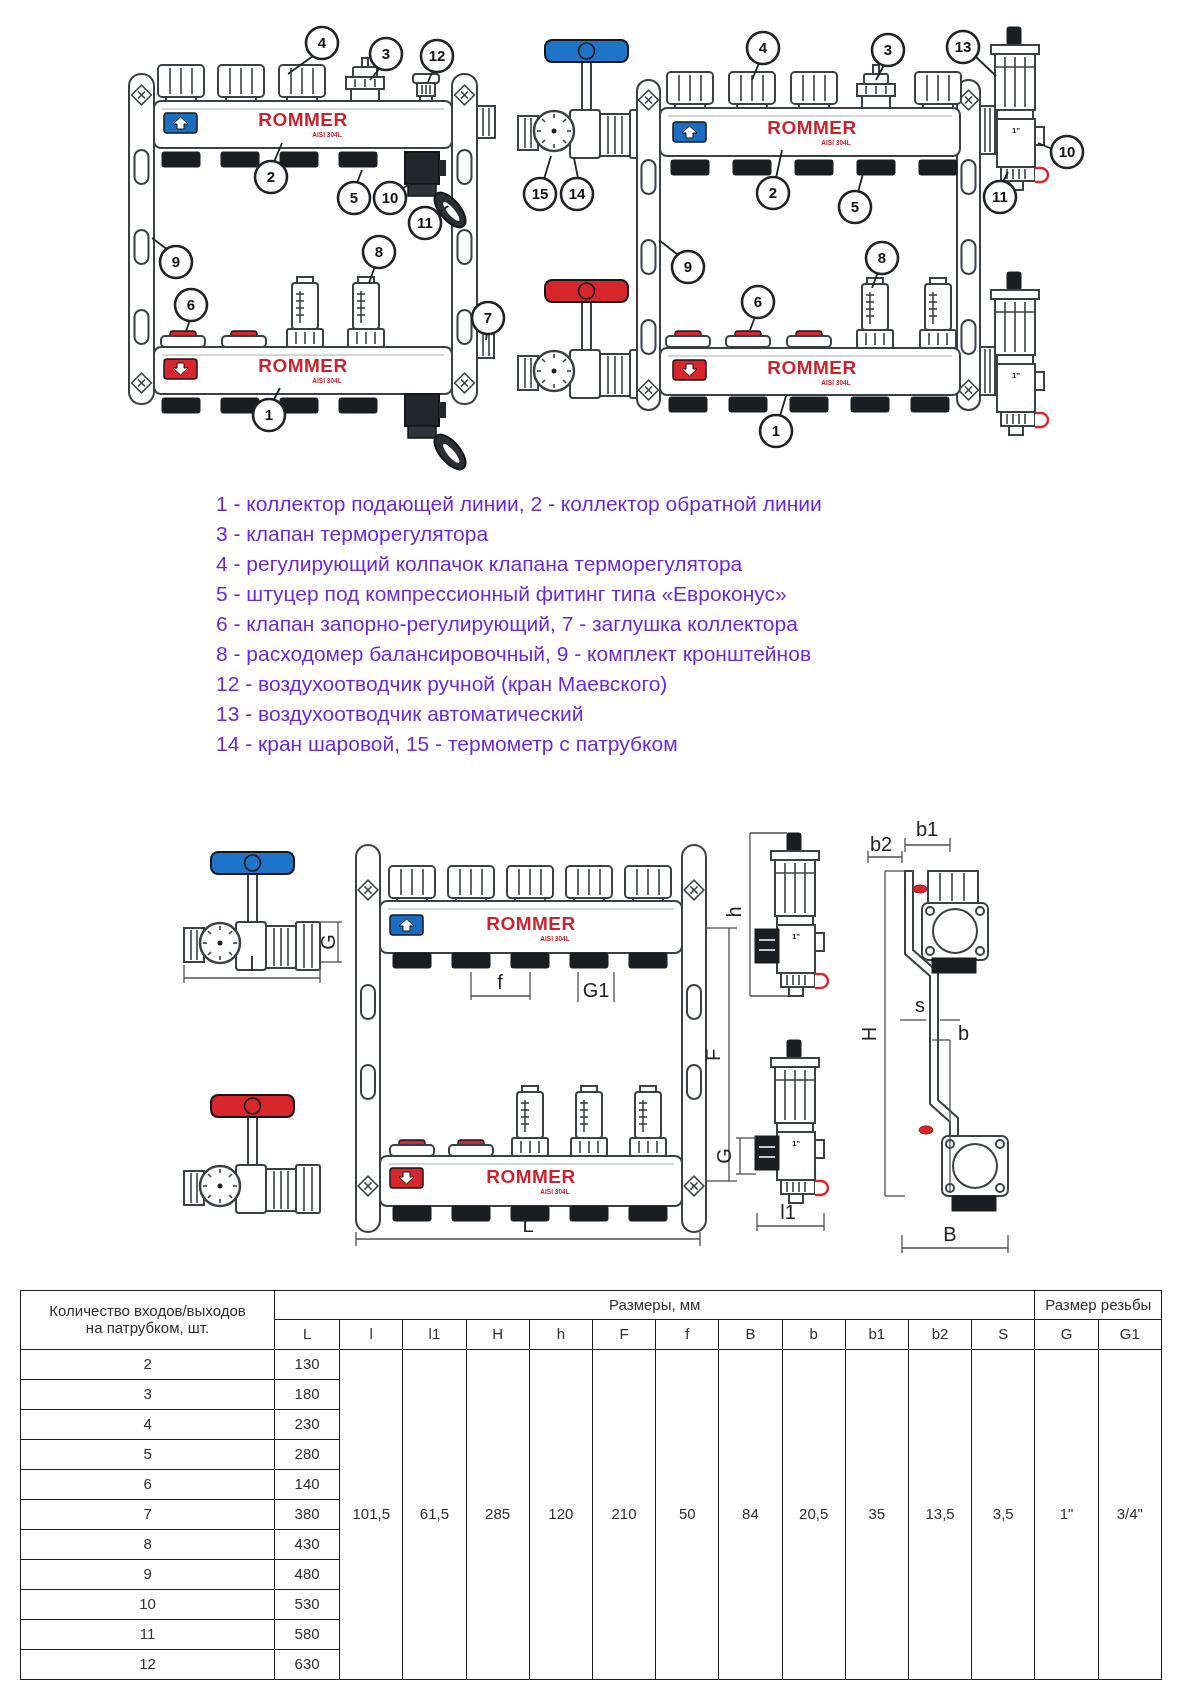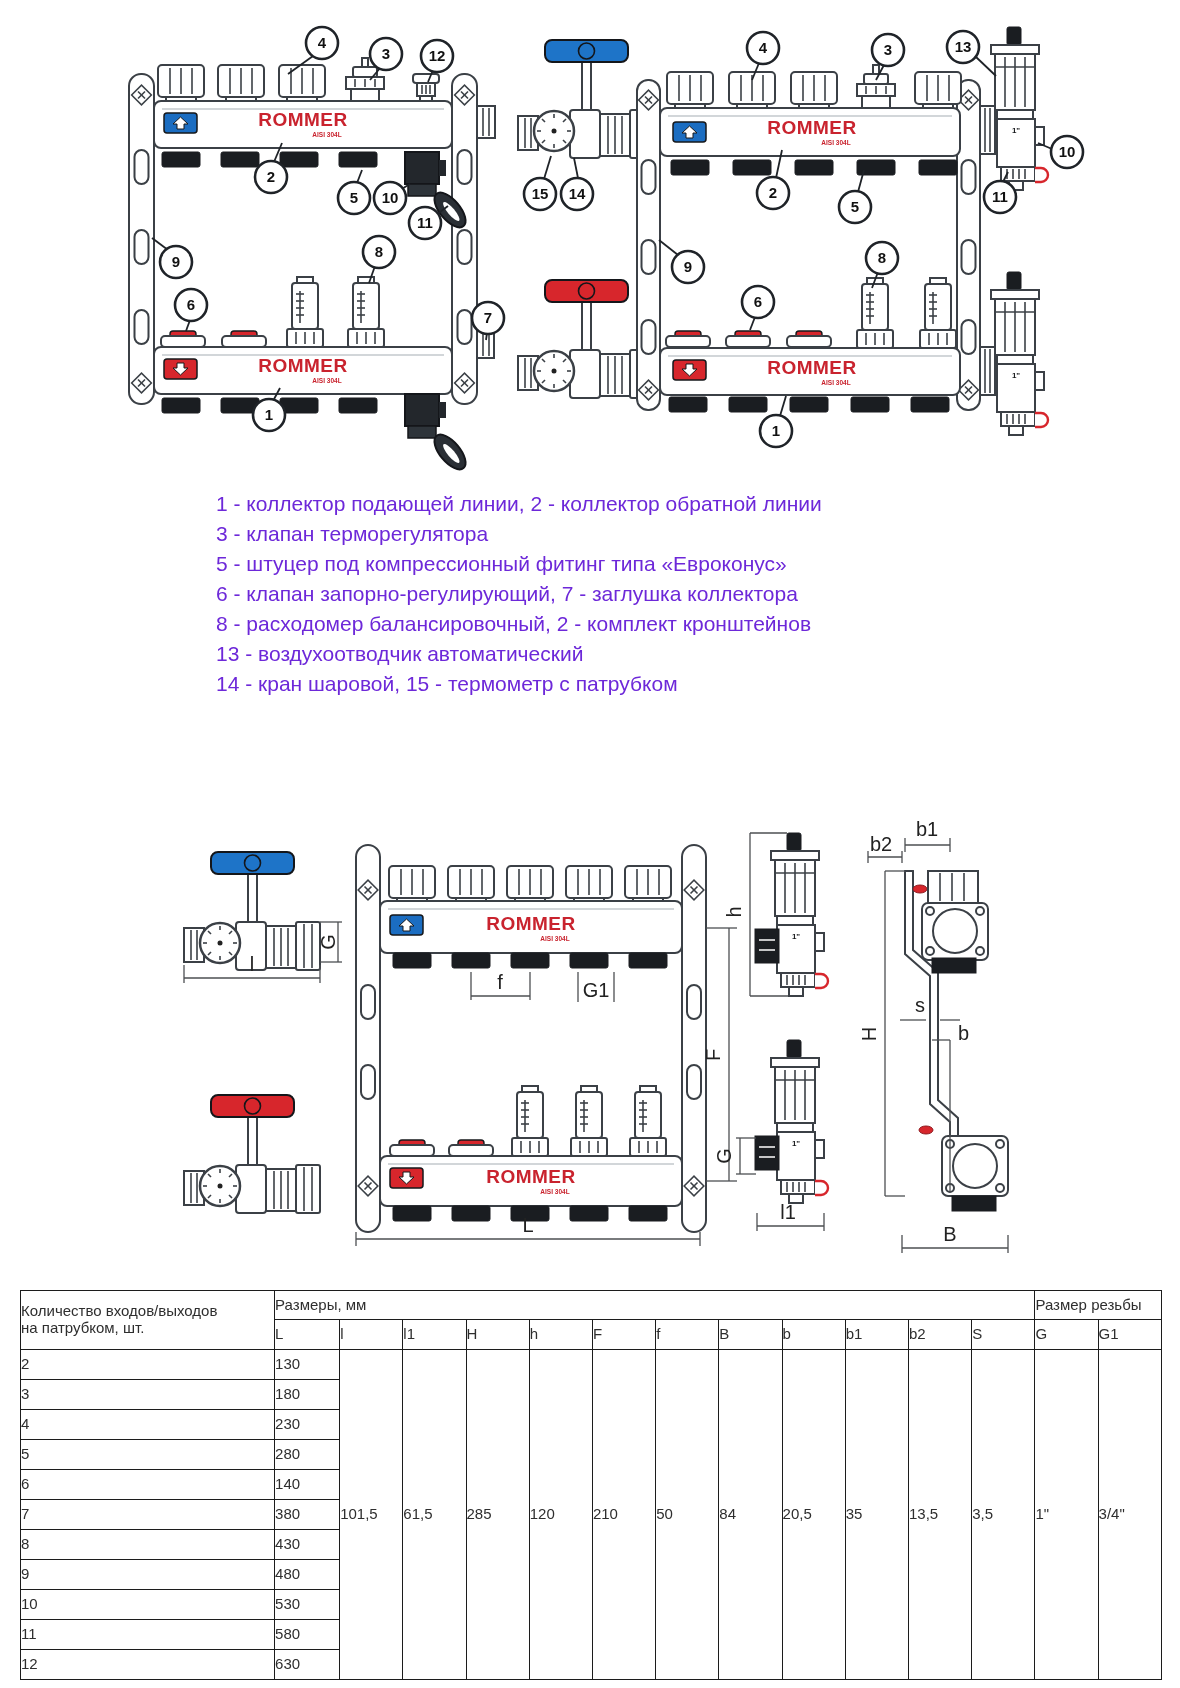--- a/index.html
+++ b/index.html
@@ -15,21 +15,21 @@
   .dimlbl{font-size:20px;fill:#222222;}
   .co-c{fill:#ffffff;stroke:#1f2328;stroke-width:2.6;}
   .co-t{font-size:15px;font-weight:bold;fill:#111111;text-anchor:middle;}
   .ldr{stroke:#1f2328;stroke-width:1.8;fill:none;}
   .logo-main{font-weight:800;font-size:19px;fill:#c9232e;letter-spacing:.5px;text-anchor:middle;}
   .logo-sub{font-weight:700;font-size:6.5px;fill:#c9232e;text-anchor:middle;}
   .tiny{font-size:8px;font-weight:700;fill:#16181b;text-anchor:middle;}
   .legend{position:absolute;left:216px;top:489px;font-size:21px;line-height:30px;color:#6d28d9;}
   .tablewrap{position:absolute;left:20px;top:1290px;}
   table.spec{border-collapse:collapse;table-layout:fixed;width:1142px;font-size:15px;color:#2e2e2e;}
-  table.spec td{border:1px solid #1c1c1c;vertical-align:middle;padding:0;height:29px;line-height:1.12;}
+  table.spec td{border:1px solid #1c1c1c;text-align:center;vertical-align:middle;padding:0;height:29px;line-height:1.12;}
   table.spec tr.h1 td{height:28px;}
 </style>
 </head>
 <body>
 
 <svg width="1180" height="1270" viewBox="0 0 1180 1270">
   <defs>
     <g id="badge-up">
       <rect width="33" height="20" rx="3" fill="currentColor" stroke="#16181b" stroke-width="1.5"></rect>
       <path d="M9,11 L16.5,4 L24,11 L20,11 L20,16 L13,16 L13,11 Z" fill="#ffffff" stroke="#16181b" stroke-width="1"></path>
@@ -574,23 +574,25 @@
       <line x1="1008" y1="1235" x2="1008" y2="1253" class="dim"></line>
       <line x1="902" y1="1248" x2="1008" y2="1248" class="dim"></line>
       <text x="950" y="1241" class="dimlbl" text-anchor="middle">B</text>
     </g>
   </g>
 </svg>
 
 <div class="legend">
   <div>1 - коллектор подающей линии, 2 - коллектор обратной линии</div>
   <div>3 - клапан терморегулятора</div>
+  <div>4 - регулирующий колпачок клапана терморегулятора</div>
   <div>5 - штуцер под компрессионный фитинг типа «Евроконус»</div>
   <div>6 - клапан запорно-регулирующий, 7 - заглушка коллектора</div>
-  <div>8 - расходомер балансировочный, 2 - комплект кронштейнов</div>
+  <div>8 - расходомер балансировочный, 9 - комплект кронштейнов</div>
+  <div>12 - воздухоотводчик ручной (кран Маевского)</div>
   <div>13 - воздухоотводчик автоматический</div>
   <div>14 - кран шаровой, 15 - термометр с патрубком</div>
 </div>
 
 <div class="tablewrap">
 <table class="spec">
   <colgroup>
     <col style="width:254px">
     <col style="width:65px">
         <col style="width:63.2px">

